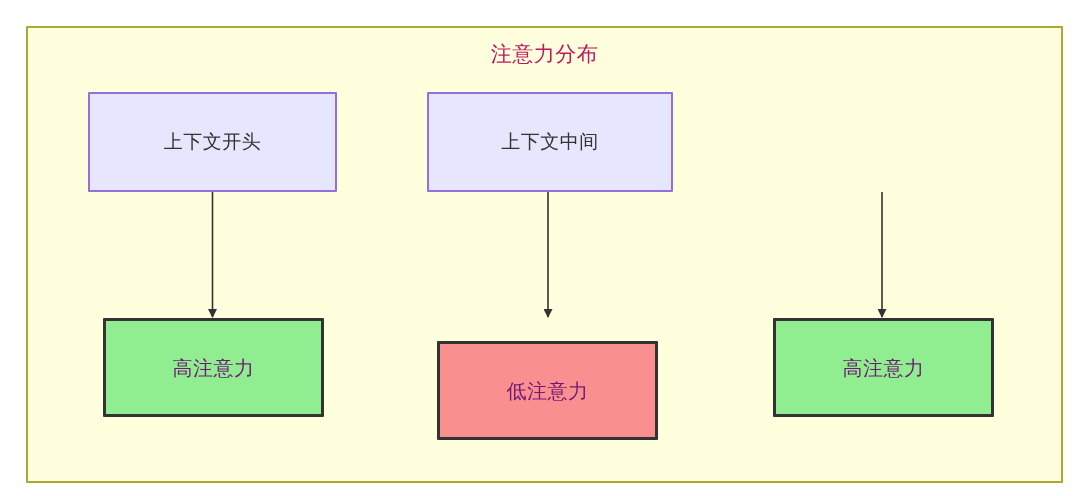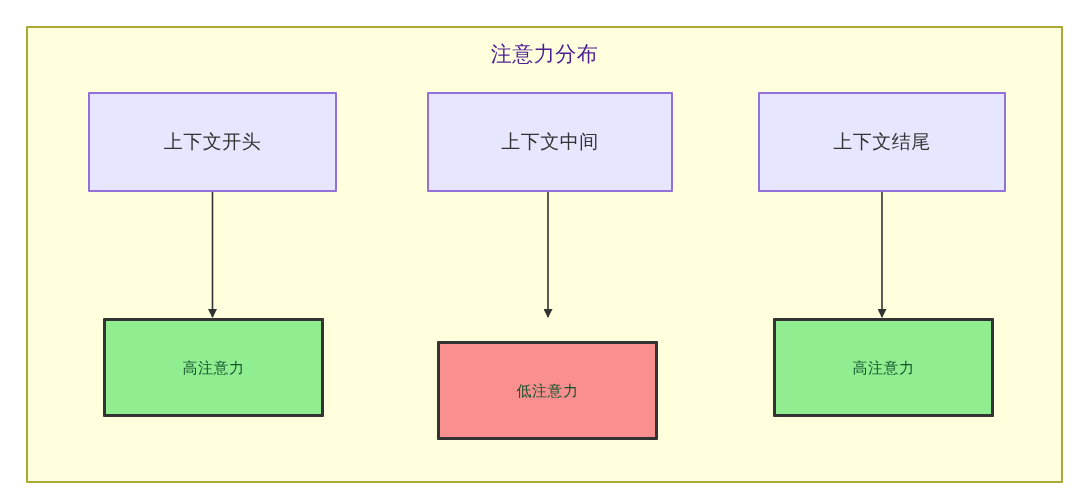--- a/index.html
+++ b/index.html
@@ -36,21 +36,21 @@
   }
 
   .subgraph-title {
     position: absolute;
     left: 0;
     top: 13px;
     width: 100%;
     text-align: center;
     font-size: 21px;
     line-height: 26px;
-    color: #4c1d95;
+    color: #be185d;
     letter-spacing: 0.5px;
     white-space: nowrap;
   }
 
   
   .node-top {
     position: absolute;
     box-sizing: border-box;
     background: #e6e6ff;
     border: 2px solid #9370db;
@@ -77,23 +77,23 @@
     align-items: center;
     justify-content: center;
   }
   .node-bottom.high {
     background: #90ee90;
   }
   .node-bottom.low {
     background: #fa8f8f;
   }
   .node-bottom .node-label {
-    font-size: 15px;
+    font-size: 20px;
     line-height: 24px;
-    color: #14532d;
+    color: #701a75;
     letter-spacing: 0.5px;
     white-space: nowrap;
   }
 
   
   .edge-layer {
     position: absolute;
     left: 0;
     top: 0;
     width: 1080px;
@@ -111,23 +111,20 @@
   </div>
 
   <div class="node-top" style="left:427px; top:92px; width:246px; height:100px;">
     <span class="node-label">上下文中间</span>
   </div>
 
   <div class="node-top" style="left:88px; top:92px; width:249px; height:100px;">
     <span class="node-label">上下文开头</span>
   </div>
 
-  <div class="node-top" style="left:758px; top:92px; width:248px; height:100px;">
-    <span class="node-label">上下文结尾</span>
-  </div>
 
   <div class="node-bottom high" style="left:103px; top:318px; width:221px; height:99px;">
     <span class="node-label">高注意力</span>
   </div>
 
   <div class="node-bottom low" style="left:437px; top:318px; width:221px; height:99px;margin-top:23px;">
     <span class="node-label">低注意力</span>
   </div>
 
   <div class="node-bottom high" style="left:773px; top:318px; width:221px; height:99px;">

